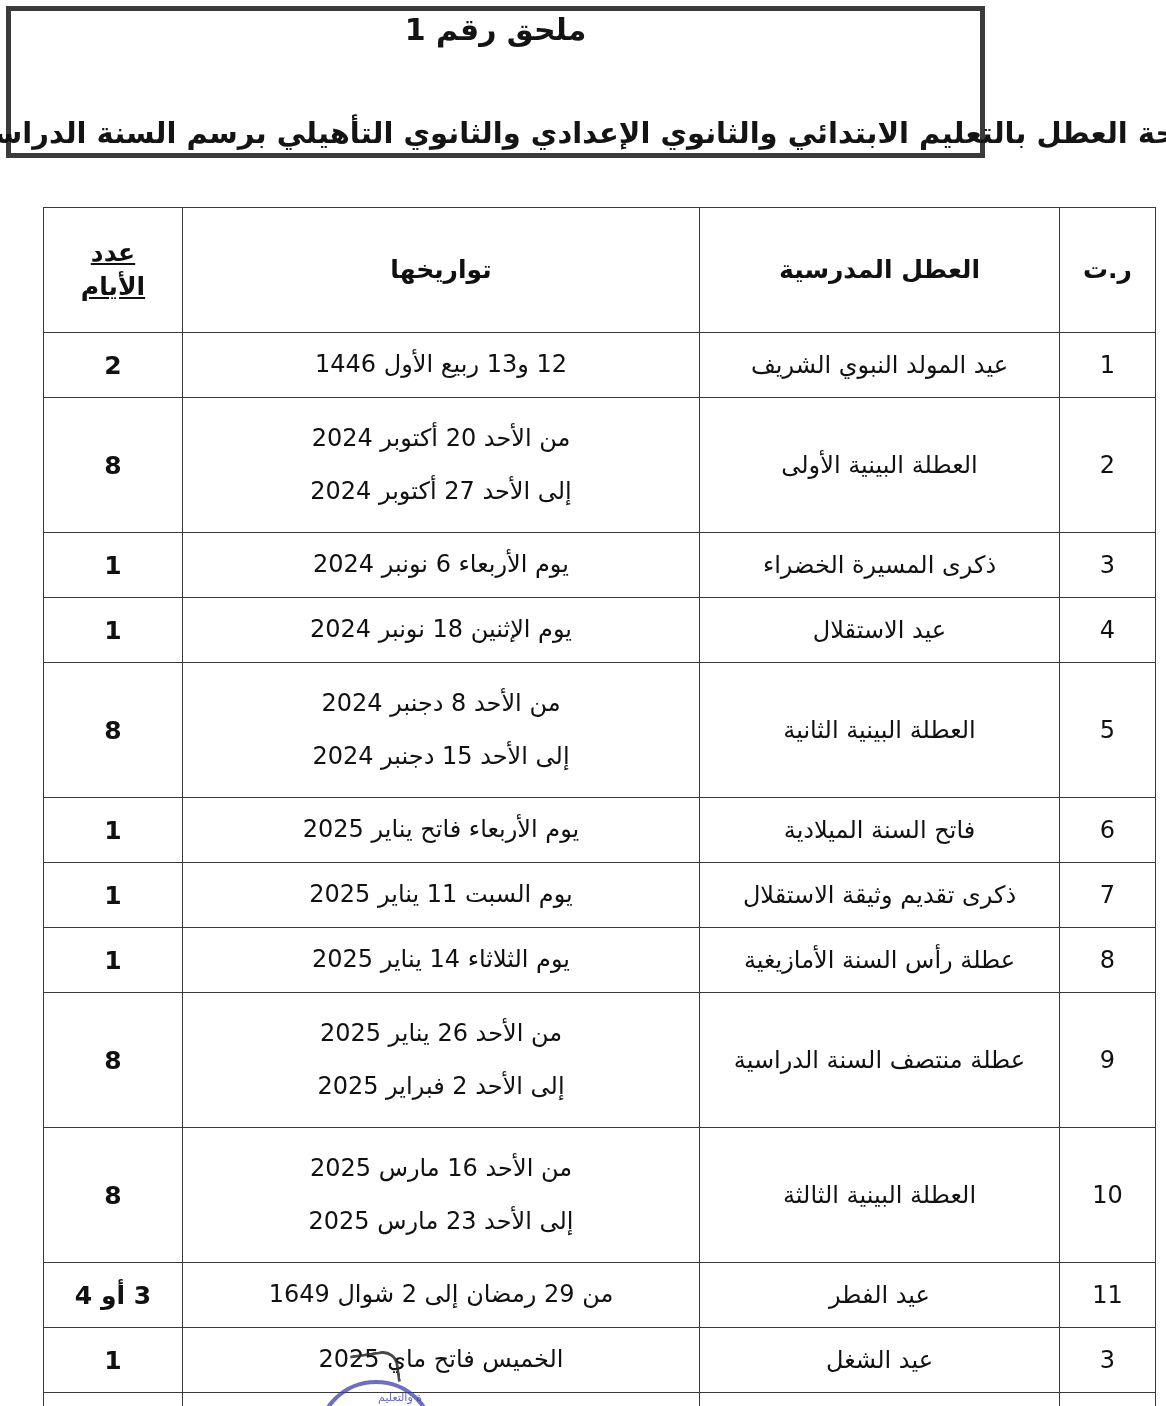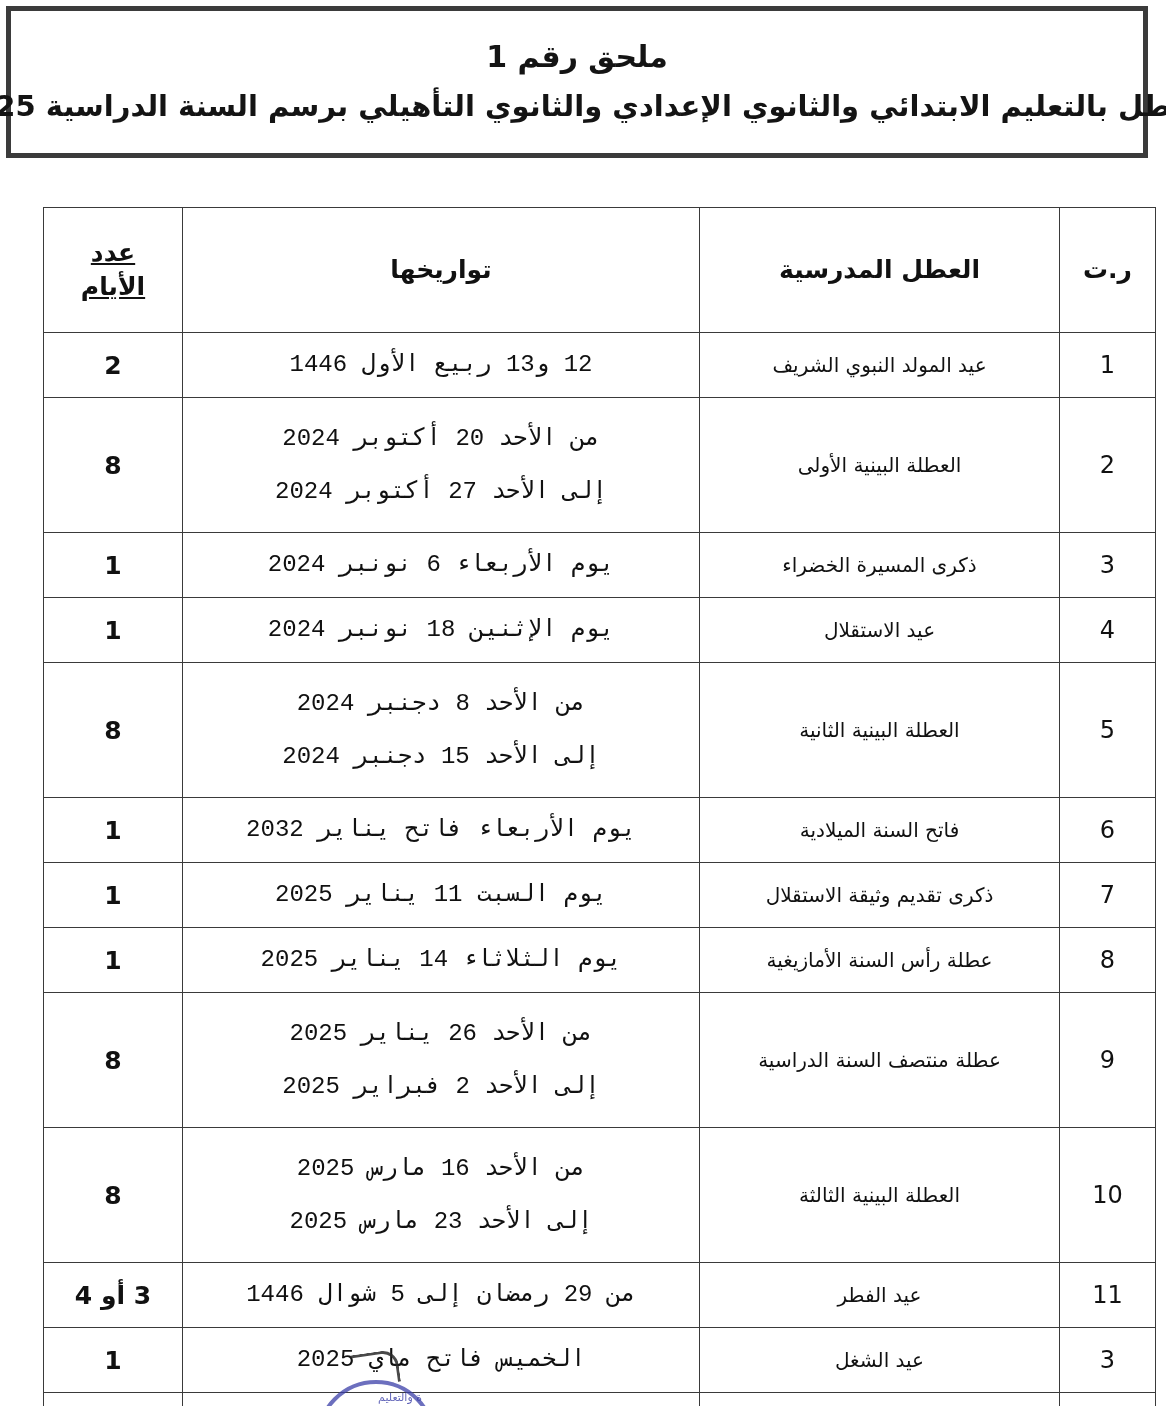--- a/index.html
+++ b/index.html
@@ -15,29 +15,29 @@
     overflow: hidden;
     font-family: "DejaVu Sans", "Liberation Sans", sans-serif;
     color: #111111;
   }
 
   
   .header-box {
     position: absolute;
     left: 6px;
     top: 6px;
-    width: 1142px;
+    width: 979px;
     height: 152px;
     box-sizing: border-box;
     border: 5px solid #3b3b3b;
     background: #ffffff;
     display: flex;
     flex-direction: column;
     align-items: center;
-    justify-content: center;
+    justify-content: space-between;
   }
   .header-line1 {
     font-size: 30px;
     font-weight: 700;
     letter-spacing: 0px;
     line-height: 1.25;
     text-align: center;
     direction: rtl;
     white-space: nowrap;
     color: #141414;
@@ -84,29 +84,28 @@
     font-weight: 700;
     line-height: 1.35;
   }
   .th-days { font-size: 24px; text-decoration: underline; }
 
   .cell-index {
     font-size: 24px;
     font-weight: 400;
   }
   .cell-name {
-    font-size: 20px;
+    font-size: 24px;
     font-weight: 400;
     line-height: 1.35;
   }
   .cell-dates {
     font-size: 24px;
     font-weight: 400;
     line-height: 1.55;
-    font-family: Liberation Mono, monospace;
   }
   .cell-dates .dline { display: block; }
   .cell-dates .dline + .dline { margin-top: 16px; }
   .cell-days {
     font-size: 25px;
     font-weight: 700;
   }
 
   .row-single td { height: 52px; }
   .row-double td { height: 122px; text-align: center; }
@@ -216,21 +215,21 @@
         <td class="cell-dates">
           <span class="dline">من الأحد 8 دجنبر 2024</span>
           <span class="dline">إلى الأحد 15 دجنبر 2024</span>
         </td>
         <td class="cell-days">8</td>
       </tr>
       <tr class="row-single">
         <td class="cell-index">6</td>
         <td class="cell-name">فاتح السنة الميلادية</td>
         <td class="cell-dates">
-          <span class="dline">يوم الأربعاء فاتح يناير 2032</span>
+          <span class="dline">يوم الأربعاء فاتح يناير 2025</span>
         </td>
         <td class="cell-days">1</td>
       </tr>
       <tr class="row-single">
         <td class="cell-index">7</td>
         <td class="cell-name">ذكرى تقديم وثيقة الاستقلال</td>
         <td class="cell-dates">
           <span class="dline">يوم السبت 11 يناير 2025</span>
         </td>
         <td class="cell-days">1</td>
@@ -258,21 +257,21 @@
         <td class="cell-dates">
           <span class="dline">من الأحد 16 مارس 2025</span>
           <span class="dline">إلى الأحد 23 مارس 2025</span>
         </td>
         <td class="cell-days">8</td>
       </tr>
       <tr class="row-single">
         <td class="cell-index">11</td>
         <td class="cell-name">عيد الفطر</td>
         <td class="cell-dates">
-          <span class="dline">من 29 رمضان إلى 5 شوال 1446</span>
+          <span class="dline">من 29 رمضان إلى 2 شوال 1649</span>
         </td>
         <td class="cell-days">3 أو 4</td>
       </tr>
       <tr class="row-single">
         <td class="cell-index">3</td>
         <td class="cell-name">عيد الشغل</td>
         <td class="cell-dates">
           <span class="dline">الخميس فاتح ماي 2025</span>
         </td>
         <td class="cell-days">1</td>

